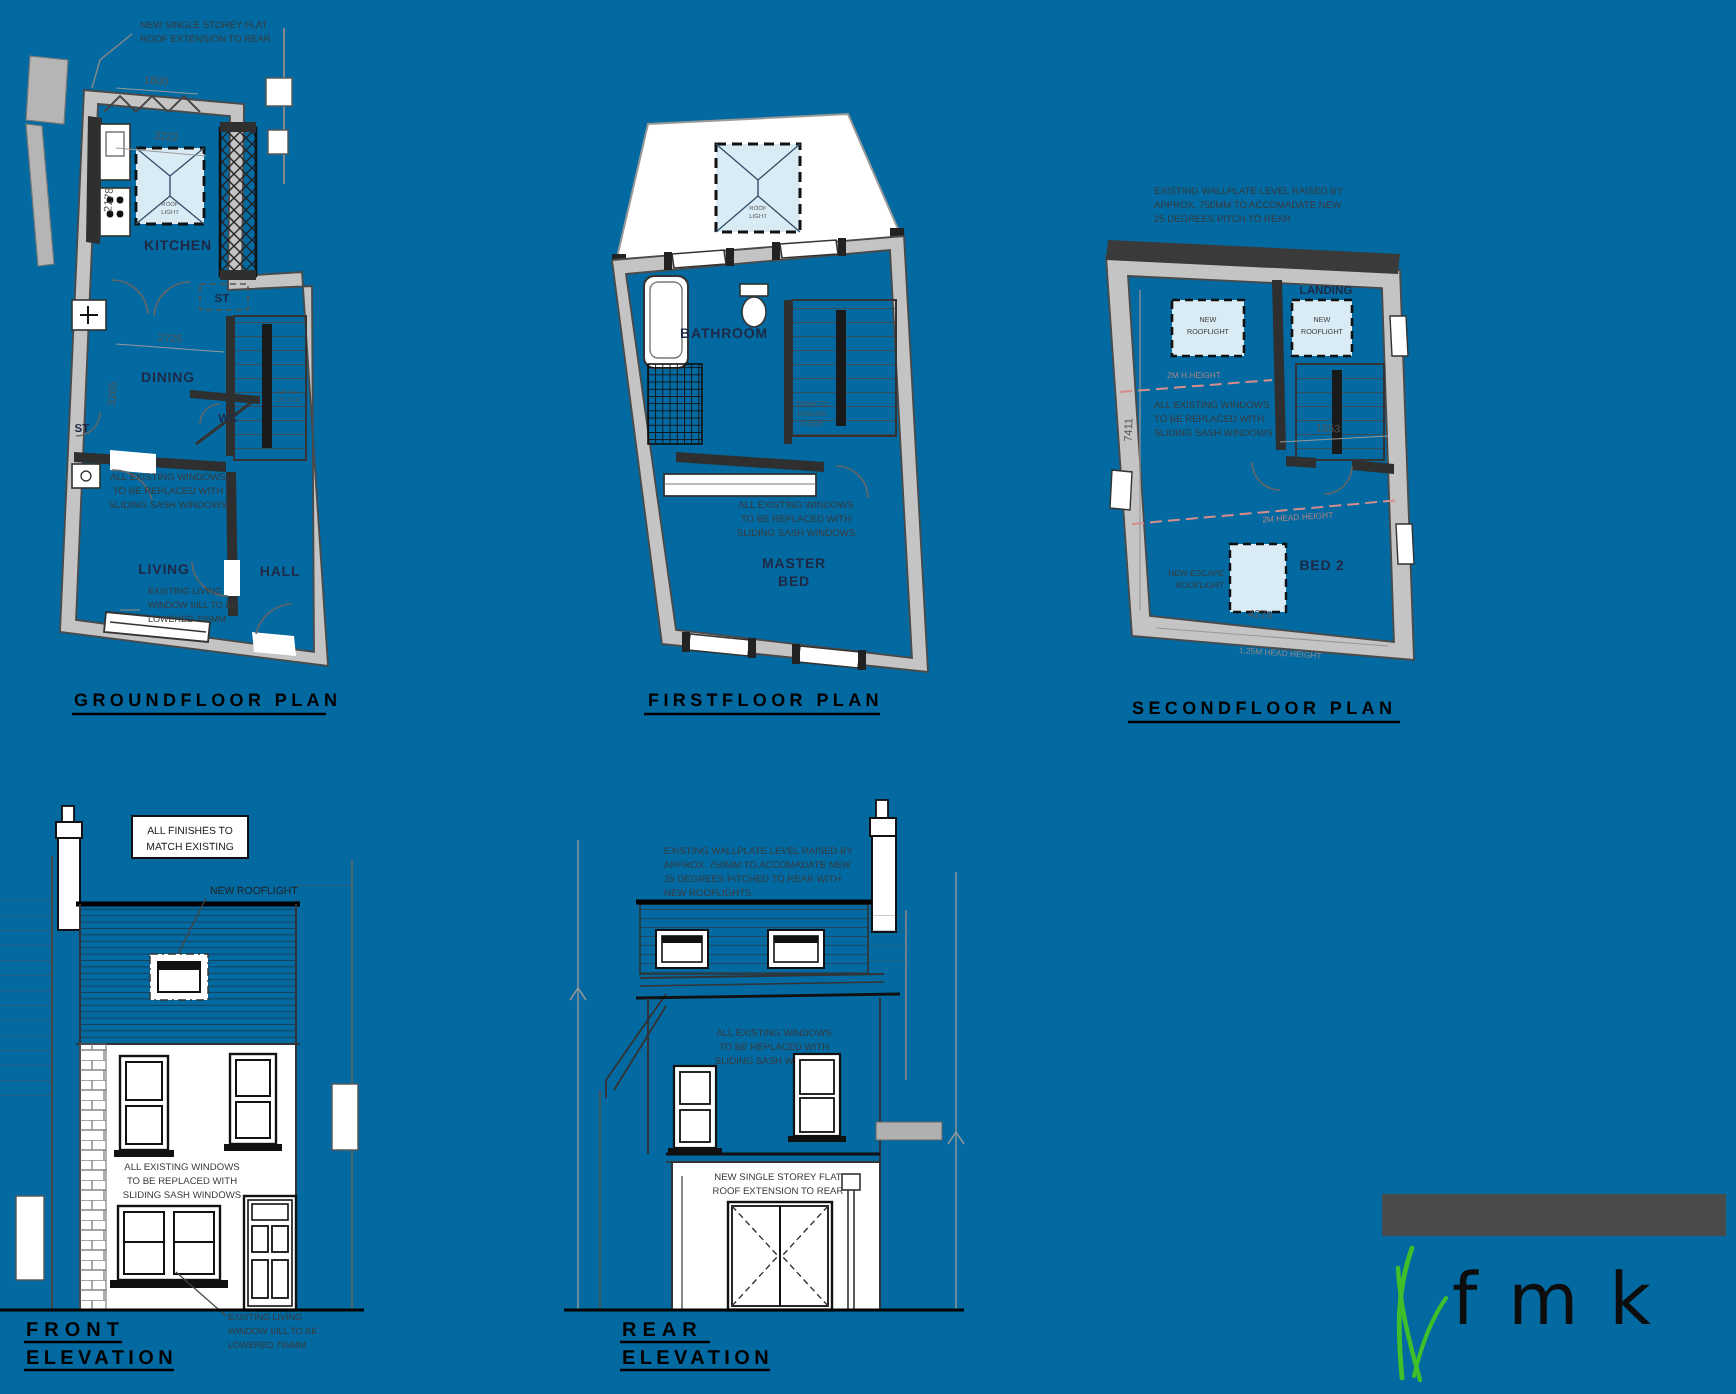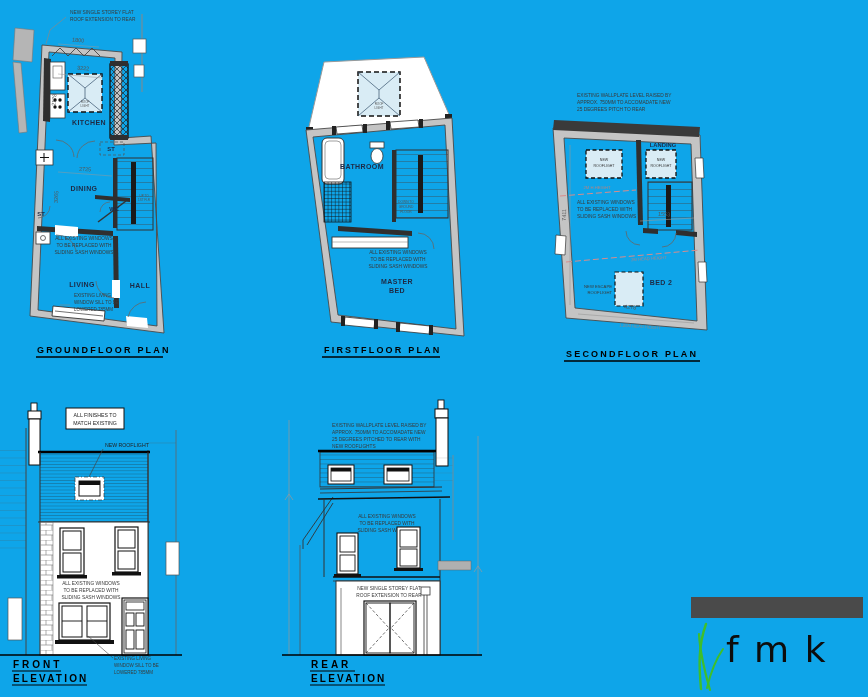--- a/index.html
+++ b/index.html
@@ -1,16 +1,16 @@
 <!DOCTYPE html>
 <html><head>
 <meta charset="utf-8">
 <style>
   html,body{margin:0;padding:0;background:#fff;}
-  #canvas{position:relative;width:868px;height:697px;background:#0ea5e9;overflow:hidden;
+  #canvas{position:relative;width:868px;height:697px;background:#0369a1;overflow:hidden;
           font-family:"Liberation Sans",sans-serif;}
   svg text{text-anchor:middle;}
   .note{font:4.8px "Liberation Sans",sans-serif;fill:#3a3a3a;}
   .note5{font:5.2px "Liberation Sans",sans-serif;fill:#222;}
   .note45{font:4.5px "Liberation Sans",sans-serif;fill:#3a3a3a;}
   .tiny{font:3px "Liberation Sans",sans-serif;fill:#555;}
   .tiny2{font:3.3px "Liberation Sans",sans-serif;fill:#555;}
   .room{font:bold 7px "Liberation Sans",sans-serif;fill:#1e2a45;letter-spacing:.4px;}
   .rooms{font:bold 5.8px "Liberation Sans",sans-serif;fill:#1e2a45;}
   .dim{font:5.5px "Liberation Sans",sans-serif;fill:#555;}

